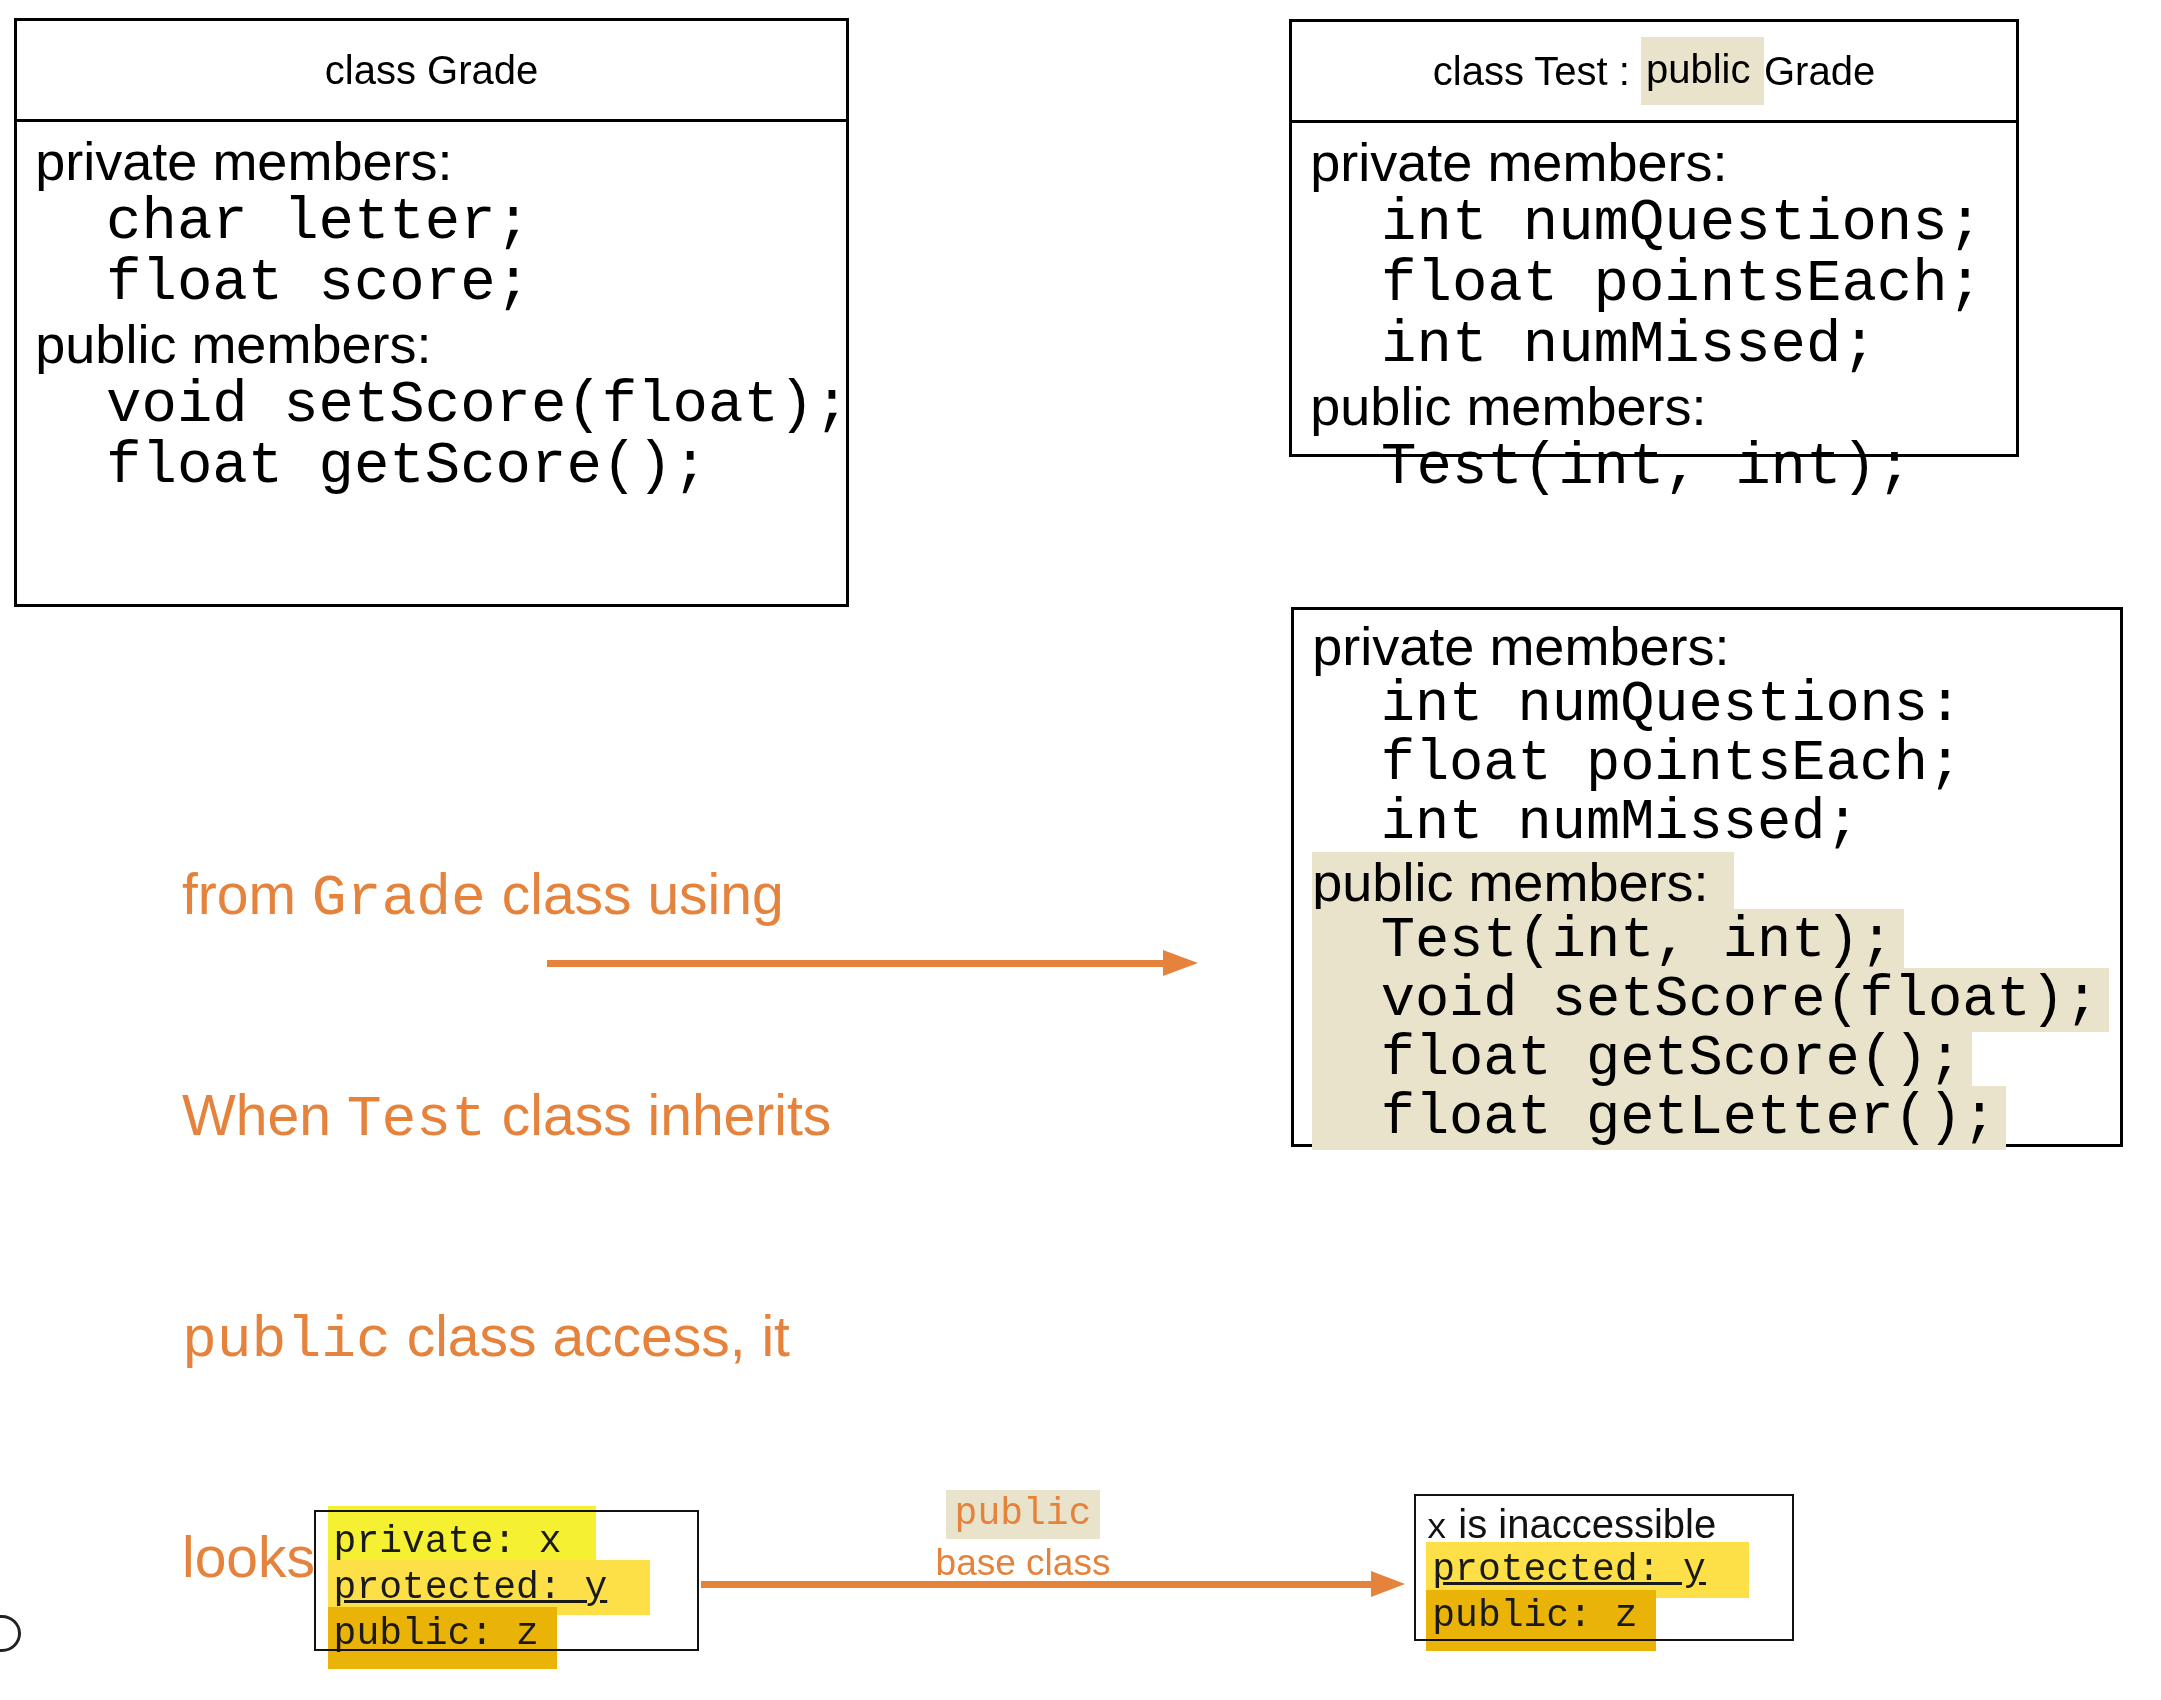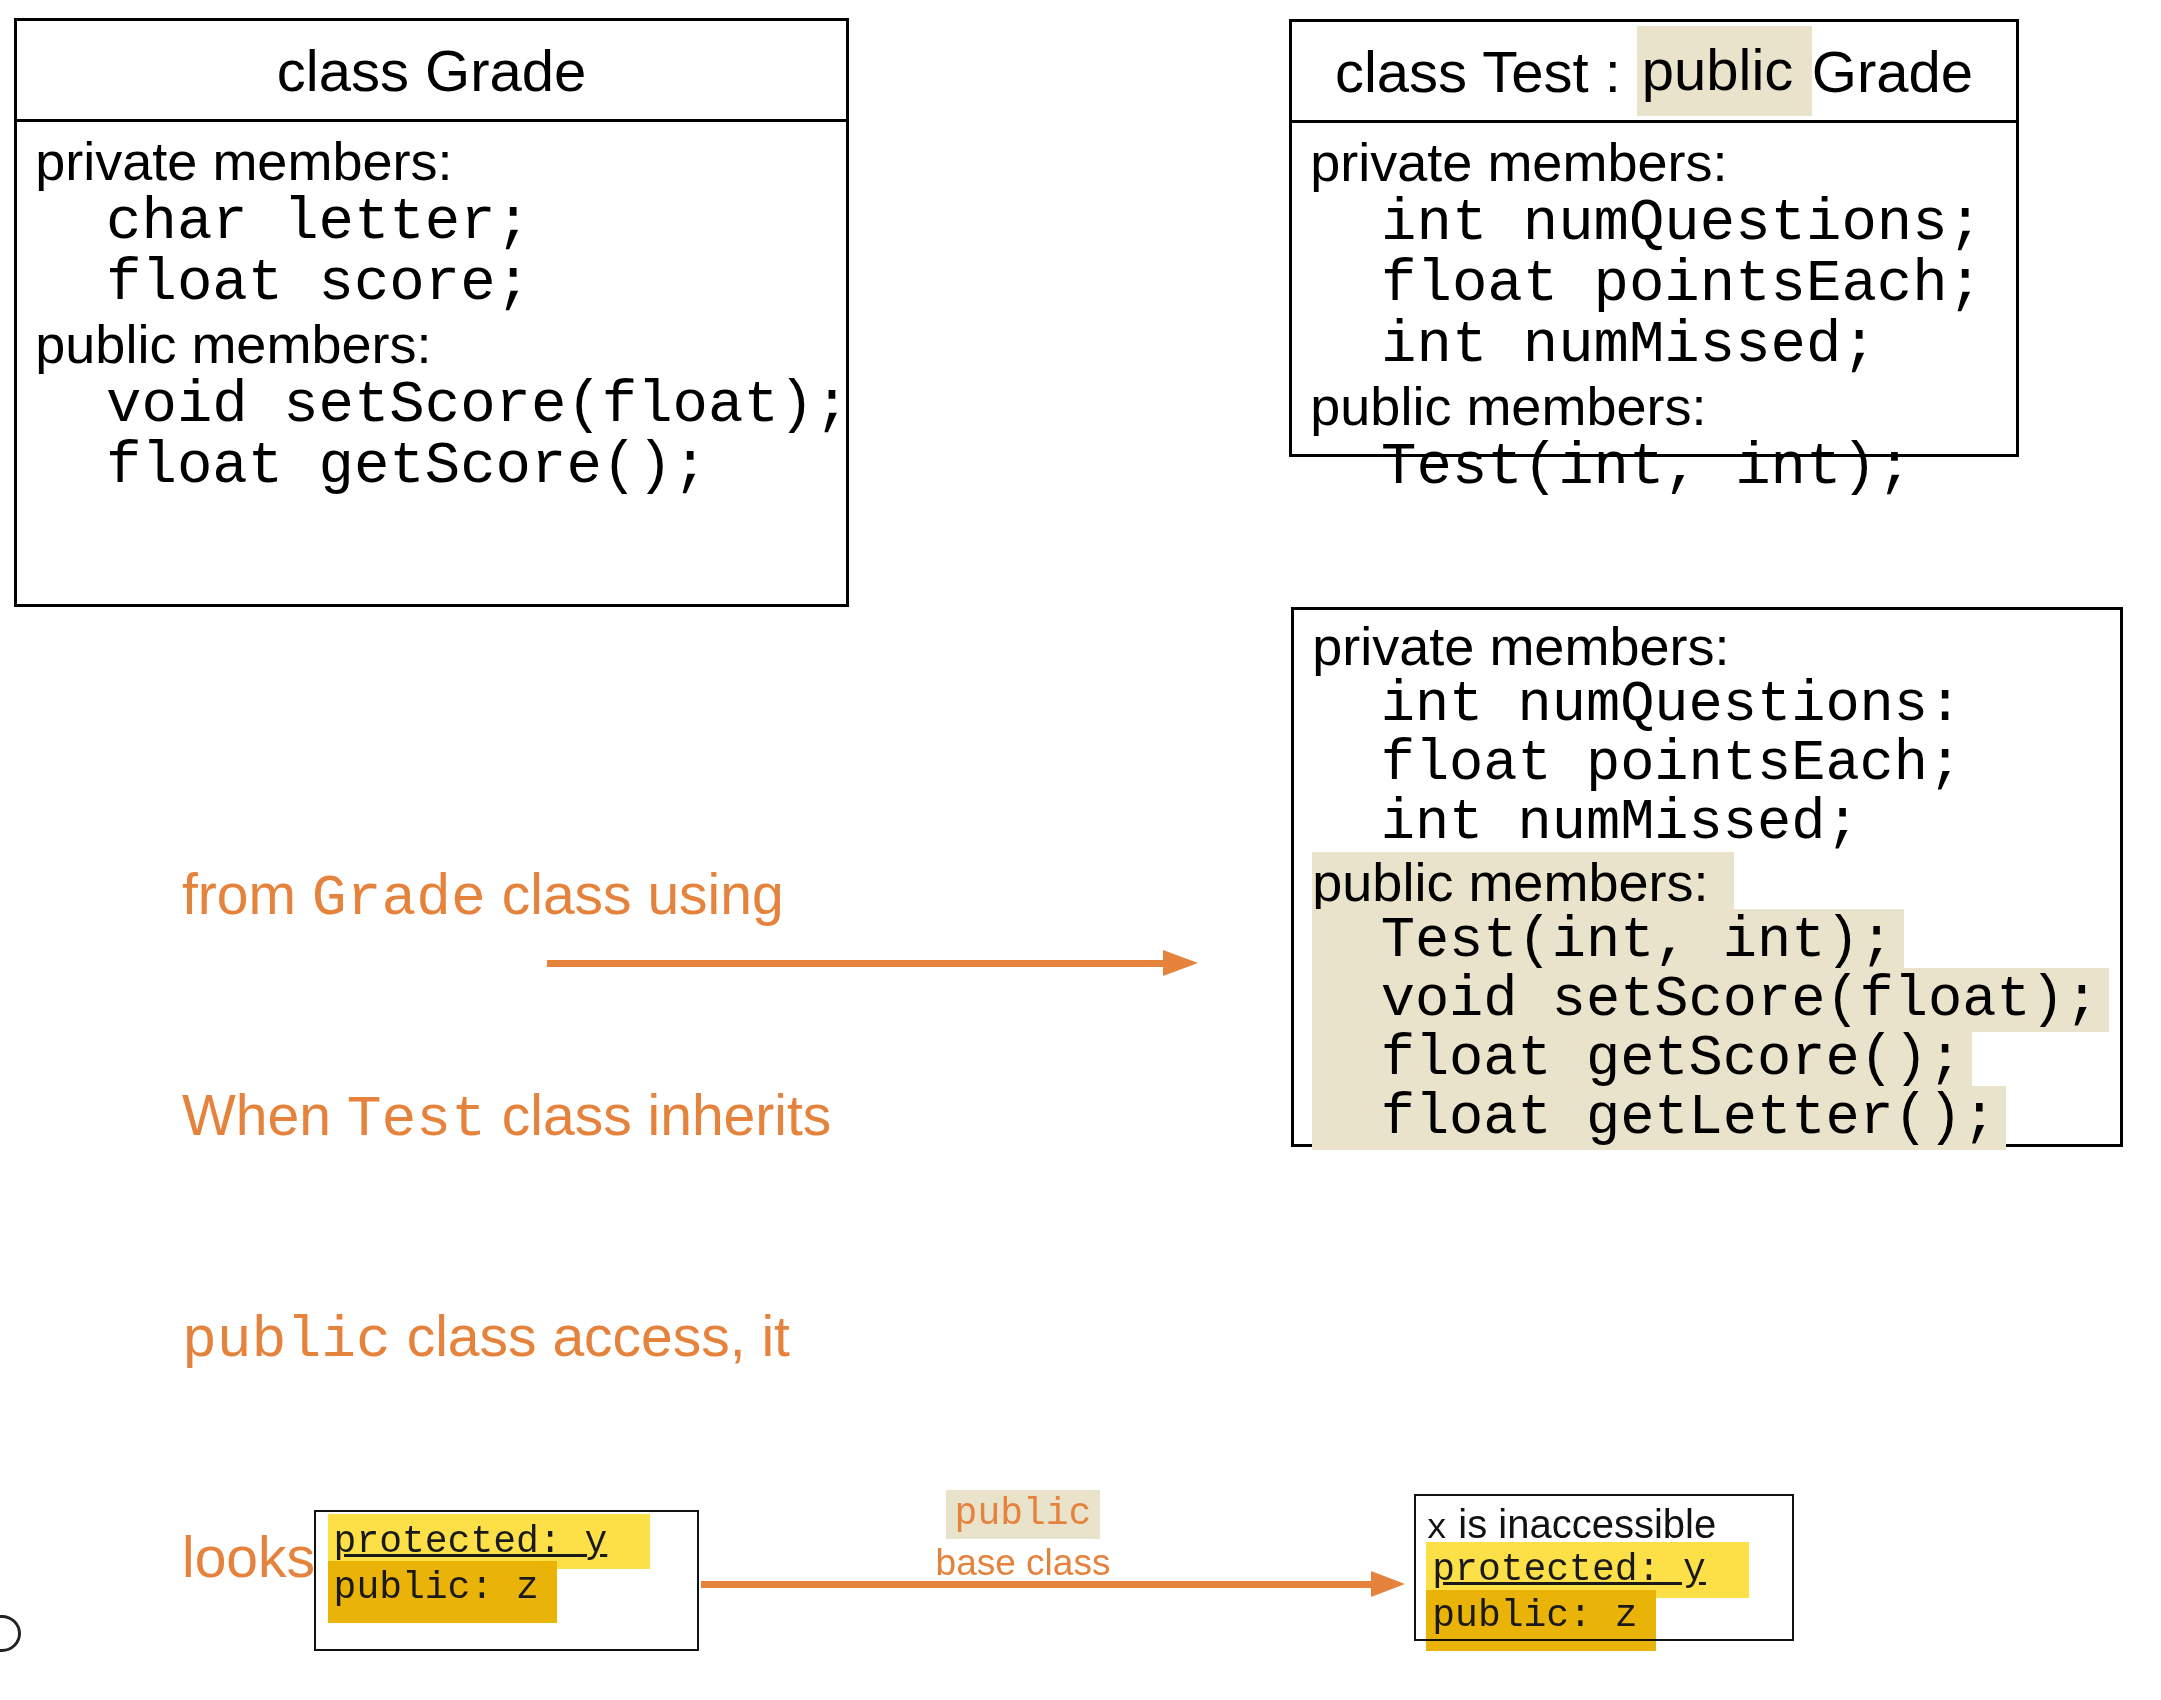--- a/index.html
+++ b/index.html
@@ -14,21 +14,21 @@
   .cbox{
     position:absolute;
     background:#fff;
     border:3.1px solid #000;
     box-sizing:border-box;
   }
   .cbox .title{
     height:98px;
     border-bottom:3.1px solid #000;
     display:flex;align-items:center;justify-content:center;
-    font-size:58px;
+    font-size:40px;
     white-space:pre;
     color:#000;
   }
   .cbox .bbody{padding:8.6px 0 0 18.3px;}
   .bl{white-space:pre;color:#000;}
   .lh100 .bl{line-height:61px;}
   .lh96 .bl{line-height:59px;}
   .label{font-size:54px;}
   .code{font-family:"Liberation Mono","DejaVu Sans Mono",monospace;font-size:59px;}
   .cbox--combined .code{font-size:57px;}
@@ -141,20 +141,21 @@
   <div><span>When </span><span class="mono">Test</span><span> class inherits</span></div>
   <div><span class="mono">public</span><span> class access, it</span></div>
   <div><span>looks like this:</span></div>
 </div>
 
 <div class="arrow-line" style="left:547px;top:960px;width:619px;height:7.3px;"></div>
 <div class="arrow-head" style="left:1163px;top:950px;"></div>
 
 <div class="mini" style="left:314px;top:1510px;width:385px;height:141px;">
   <div class="mini-content" style="padding:8.6px 0 0 13.5px;">
+    <div class="mini-line"><span class="mspan hl-yellow">private: x</span></div>
     <div class="mini-line"><span class="mspan hl-blue">protected: y</span></div>
     <div class="mini-line"><span class="mspan hl-tan-b">public: z</span></div>
   </div>
   <div class="mini-outline"></div>
 </div>
 
 <div class="arrow-label">
   <span class="lbl-code">public</span>
   <span class="lbl-sans">base class</span>
 </div>

